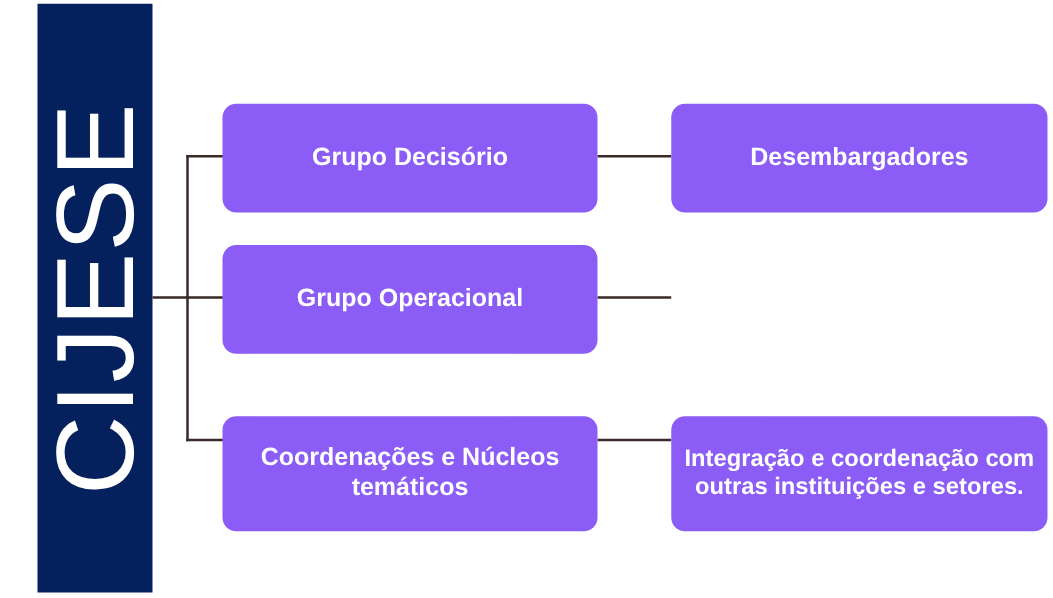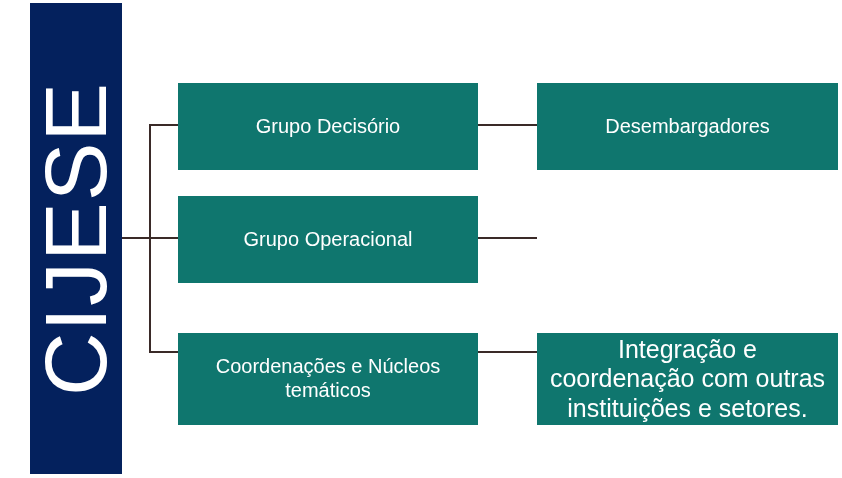--- a/index.html
+++ b/index.html
@@ -37,46 +37,47 @@
     font-family: "Liberation Sans", sans-serif;
     font-size: 88px;
     font-weight: 400;
     letter-spacing: 1px;
     line-height: 1;
   }
 
   
   .node {
     position: absolute;
-    background: #0f766e;
+    background: #8b5cf6;
     color: #ffffff;
     display: flex;
     align-items: center;
     justify-content: center;
     text-align: center;
     font-family: "Liberation Sans", sans-serif;
-    font-weight: normal;
+    font-weight: bold;
     box-sizing: border-box;
     padding: 4px 8px;
+    border-radius: 11px;
   }
   .node-text {
     display: block;
     width: 100%;
     line-height: 1.18;
   }
 
   .node-left  { left: 178px; width: 300px; }
   .node-right { left: 537px; width: 301px; }
 
   .row1 { top: 83px;  height: 87px; }
   .row2 { top: 196px; height: 87px; }
   .row3 { top: 305px; height: 92px; margin-top: 28px; }
 
   .fs-lg  { font-size: 20px; }
-  .fs-md  { font-size: 25px; }
+  .fs-md  { font-size: 19px; }
 
   
   .line {
     position: absolute;
     background: #3A2A28;
   }
   .line-h { height: 2px; }
   .line-v { width: 2px; }
 
   

